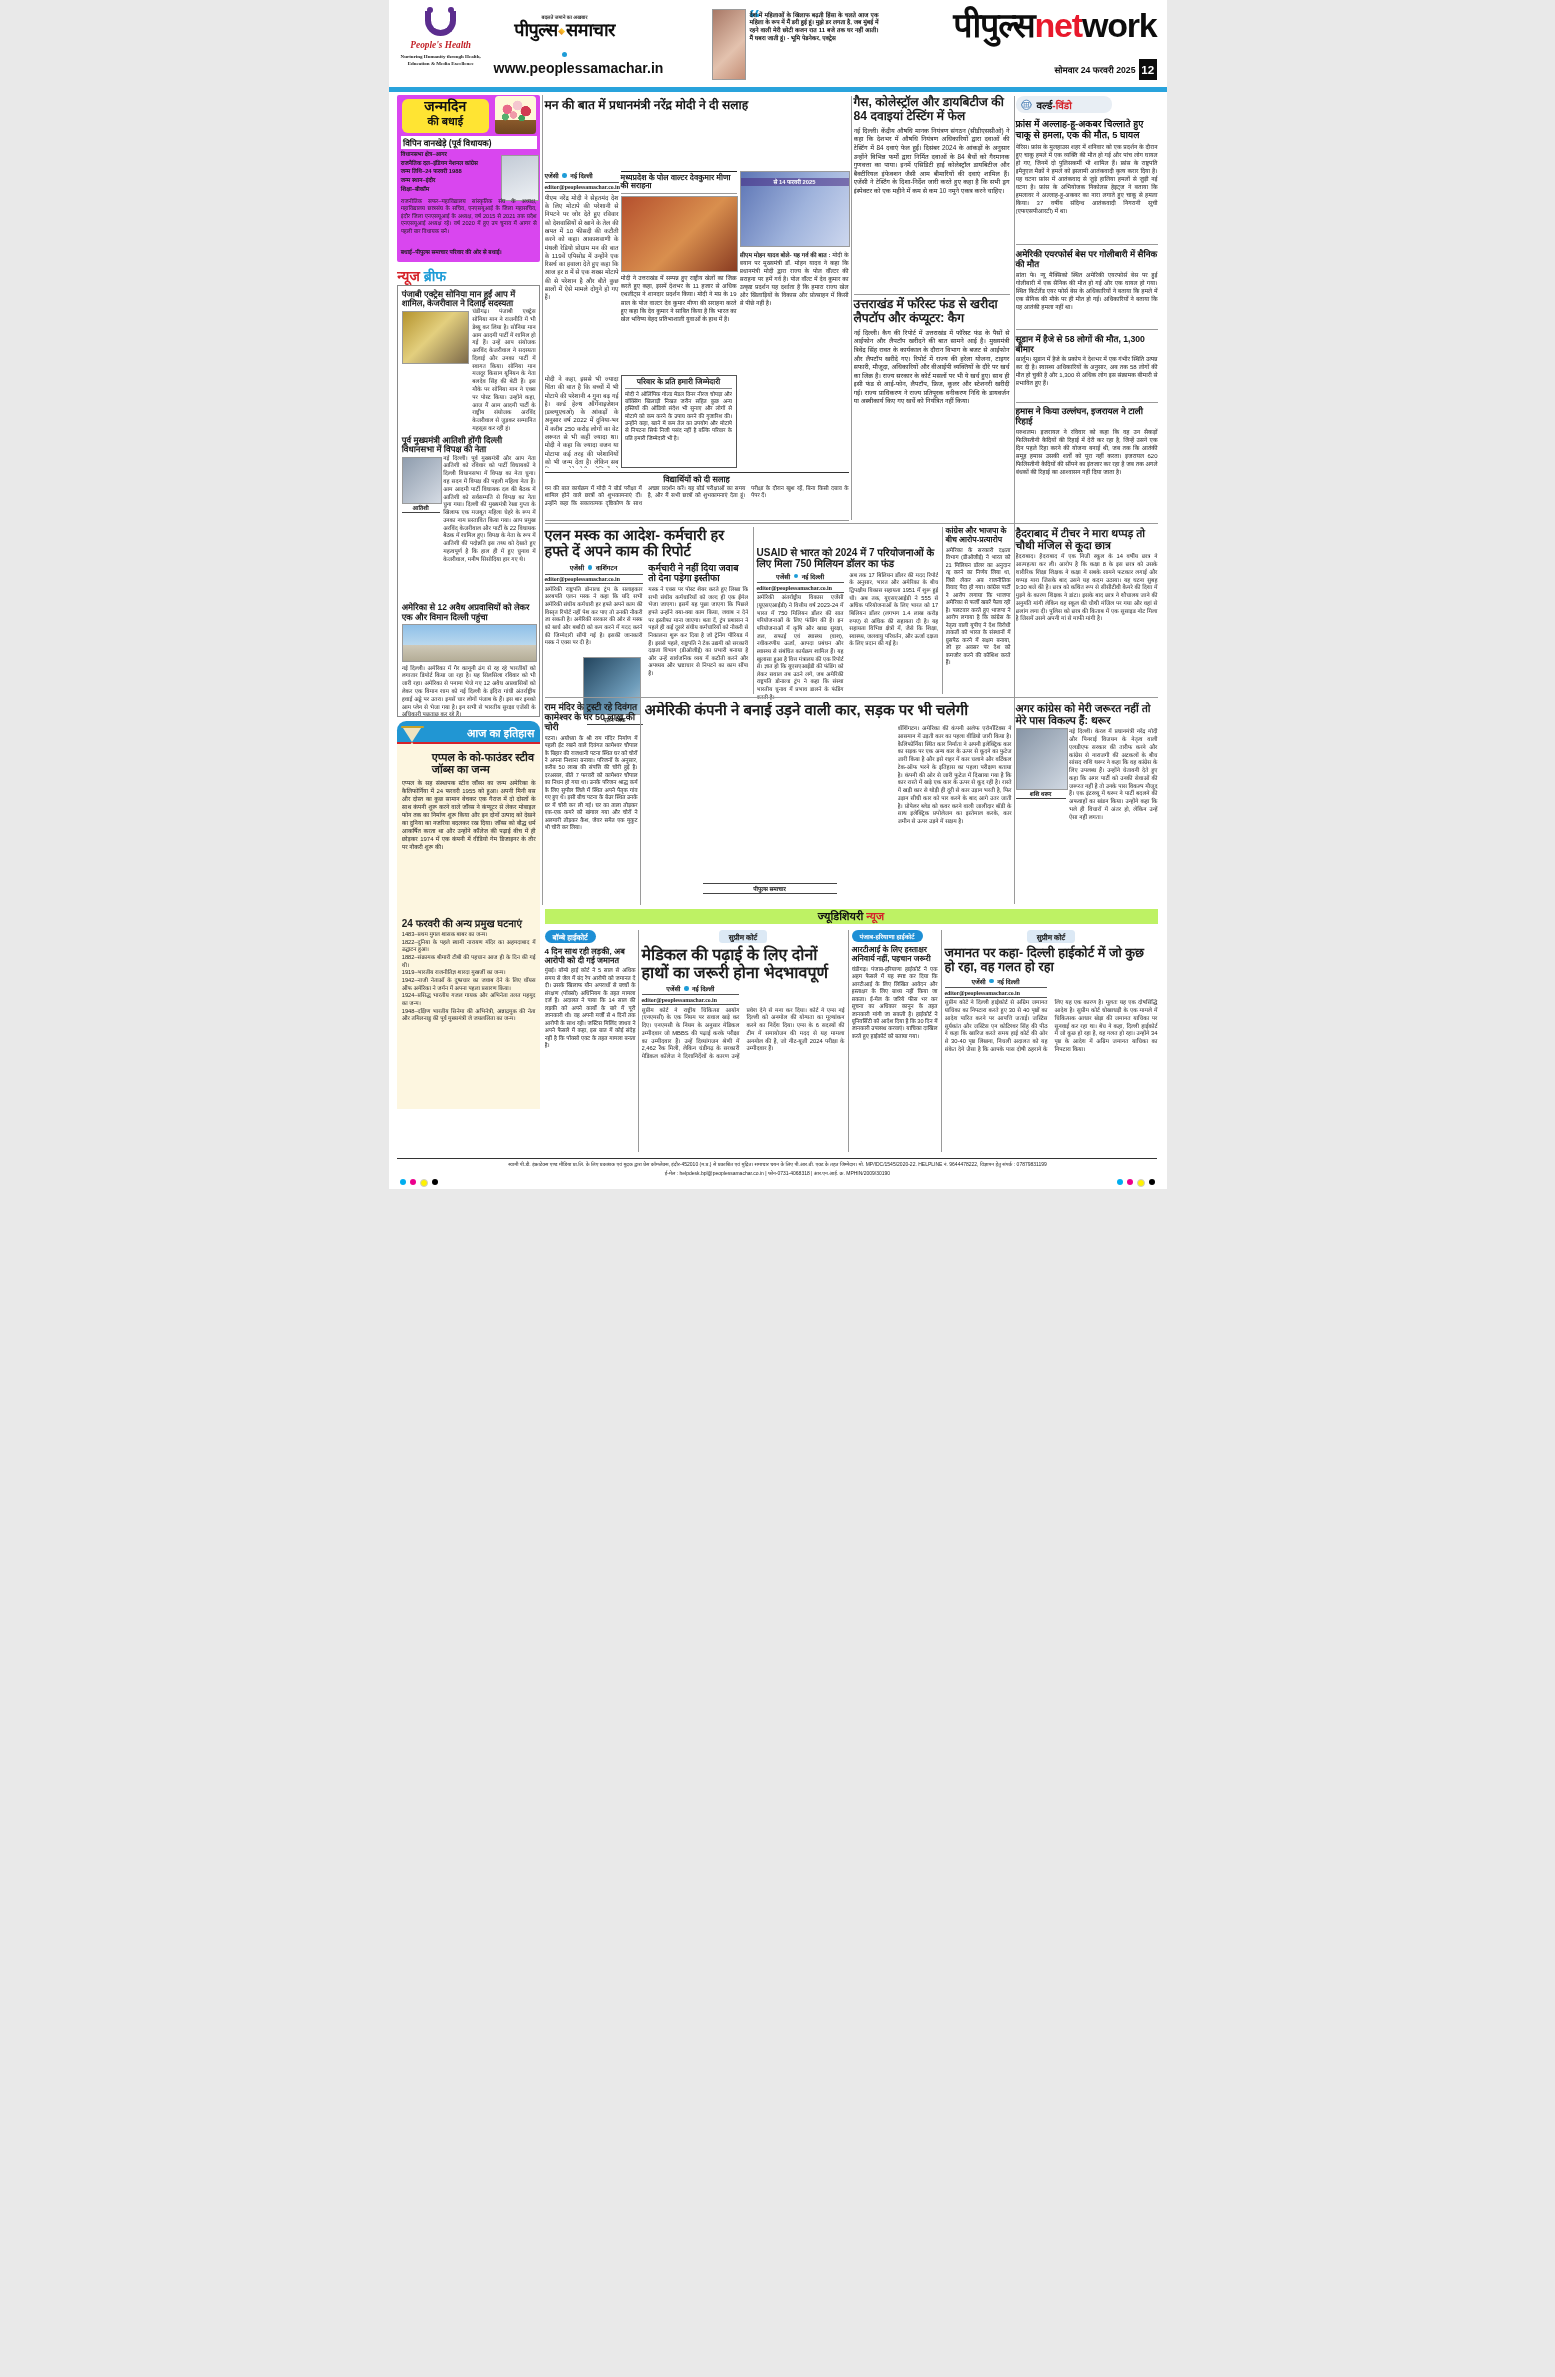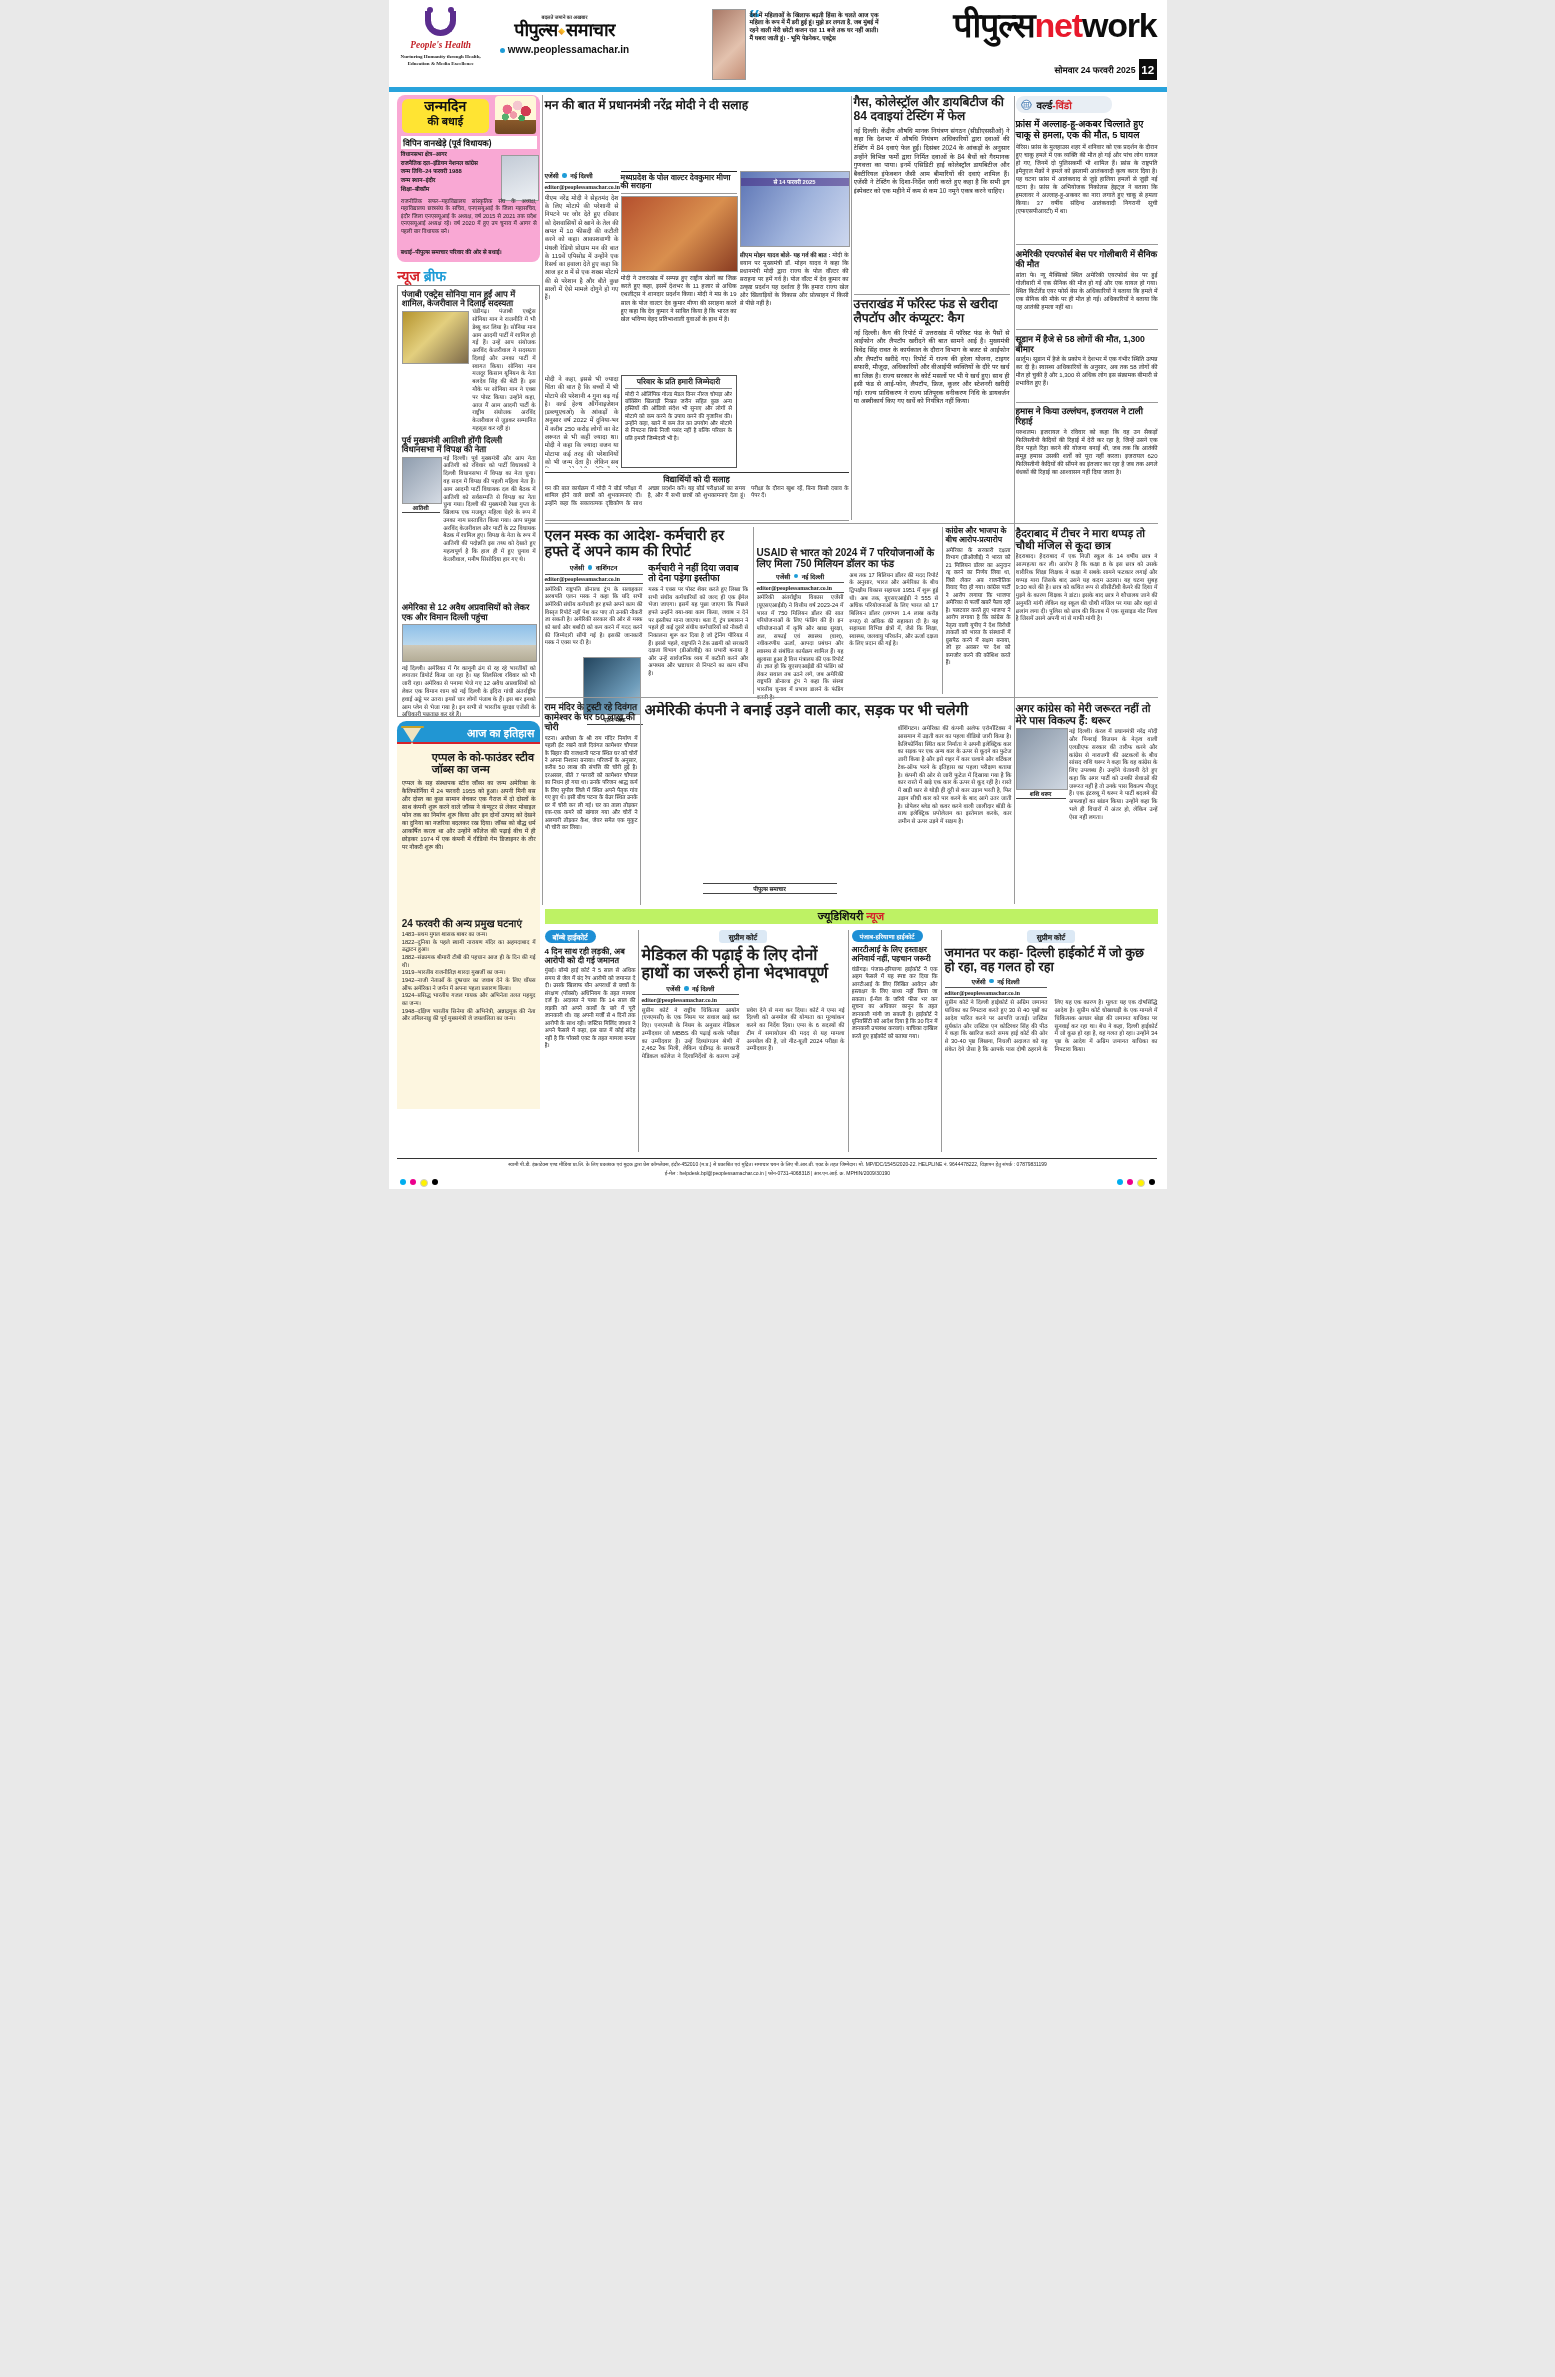--- a/index.html
+++ b/index.html
@@ -54,21 +54,21 @@
     <div class="abs" style="left:0;top:35px;width:87px;text-align:center;font-family:'Liberation Serif','DejaVu Serif',serif;font-style:italic;font-weight:700;font-size:9.3px;color:#c22026;">People's Health</div>
     <div class="abs" style="left:0;top:49px;width:87px;text-align:center;font-family:'Liberation Serif','DejaVu Serif',serif;font-weight:700;font-size:5px;color:#222;">Nurturing Humanity through Health,</div>
     <div class="abs" style="left:0;top:56px;width:87px;text-align:center;font-family:'Liberation Serif','DejaVu Serif',serif;font-weight:700;font-size:5px;color:#222;">Education &amp; Media Excellence</div>
   </div>
 
   <div class="abs" style="left:105px;top:14px;width:142px;height:67px;text-align:center;">
     <div style="font-size:5px;font-weight:700;color:#333;">बदलते जमाने का अखबार</div>
     <div style="font-size:18px;font-weight:800;color:#0d0d0d;letter-spacing:-0.6px;line-height:1.2;">
       <span>पीपुल्स</span><span class="abs-inline" style="display:inline-block;width:5.2px;height:5.2px;margin:0 1.7px 2.3px 1.7px;background:linear-gradient(#ffd23a,#e88f1a);transform:rotate(45deg);"></span><span>समाचार</span>
     </div>
-    <div style="font-size:10px;font-weight:600;color:#111;margin-top:2.3px;">
+    <div style="font-size:14px;font-weight:600;color:#111;margin-top:2.3px;">
       <span class="bdot" style="width:5.2px;height:5.2px;"></span>
       <span>www.peoplessamachar.in</span>
     </div>
   </div>
 
   <div class="abs" style="left:323px;top:7px;width:167px;height:77px;">
     <div class="ph ph-bhumi abs" style="left:0;top:2.3px;width:34px;height:71px;"></div>
     <div class="abs" style="left:37px;top:0;width:14px;height:17.4px;color:#1e9cd7;font-size:24.4px;font-weight:800;line-height:1;">“</div>
     <div class="abs" style="left:38px;top:4.6px;width:129px;font-size:6px;font-weight:700;line-height:1.3;text-align:justify;color:#151515;">
       <span>देश में महिलाओं के खिलाफ बढ़ती हिंसा के चलते आज एक महिला के रूप में मैं डरी हुई हूं। मुझे डर लगता है, जब मुंबई में रहने वाली मेरी छोटी कजन रात 11 बजे तक घर नहीं आती। मैं घबरा जाती हूं।</span> <span style="font-weight:800;">- भूमि पेडनेकर, एक्ट्रेस</span>
@@ -78,21 +78,21 @@
   <div class="abs" style="left:495px;top:8.1px;width:273px;height:75px;">
     <div style="text-align:right;font-weight:800;font-size:34px;line-height:1.0;letter-spacing:-1.2px;">
       <span style="color:#0d0d0d;">पीपुल्स</span><span style="color:#e8192c;font-family:'Liberation Sans',sans-serif;">net</span><span style="color:#0d0d0d;font-family:'Liberation Sans',sans-serif;">work</span>
     </div>
     <div class="abs" style="right:21px;top:56px;font-weight:700;font-size:8.7px;color:#111;">सोमवार 24 फरवरी 2025</div>
     <div class="abs" style="right:0;top:51px;width:17.4px;height:21px;background:#0d0d0d;color:#fff;font-weight:700;font-size:11.6px;text-align:center;line-height:21px;">12</div>
   </div>
 
   <div class="abs" style="left:0;top:87px;width:778px;height:4.6px;background:#29a3dc;"></div>
 
-  <div class="abs" style="left:8.7px;top:95px;width:143px;height:167px;background:#f9a8d4;border-radius:8px;padding:3.5px;">
+  <div class="abs" style="left:8.7px;top:95px;width:143px;height:167px;background:#d946ef;border-radius:2px;padding:3.5px;">
     <div class="abs" style="left:4.6px;top:3.5px;width:87px;height:34px;background:#ffe433;border-radius:5.8px;text-align:center;">
       <div style="font-weight:800;font-size:14px;line-height:1.05;color:#111;">जन्मदिन</div>
       <div style="font-weight:800;font-size:11px;color:#111;">की बधाई</div>
     </div>
     <div class="ph-basket abs" style="left:98px;top:1.2px;width:41px;height:38px;"></div>
     <div class="abs" style="left:3.5px;top:41px;width:136px;background:#fff;font-weight:800;font-size:8.4px;padding:1.2px 2.3px;color:#101010;">विपिन वानखेड़े (पूर्व विधायक)</div>
     <div class="ph ph-vipin abs" style="left:100px;top:56px;width:38px;height:46px;"></div>
     <div class="abs" style="left:3.5px;top:55px;width:94px;font-size:5.8px;line-height:1.5;font-weight:600;">
       <div>विधानसभा क्षेत्र–आगर</div>
       <div>राजनैतिक दल–इंडियन नेशनल कांग्रेस</div>

